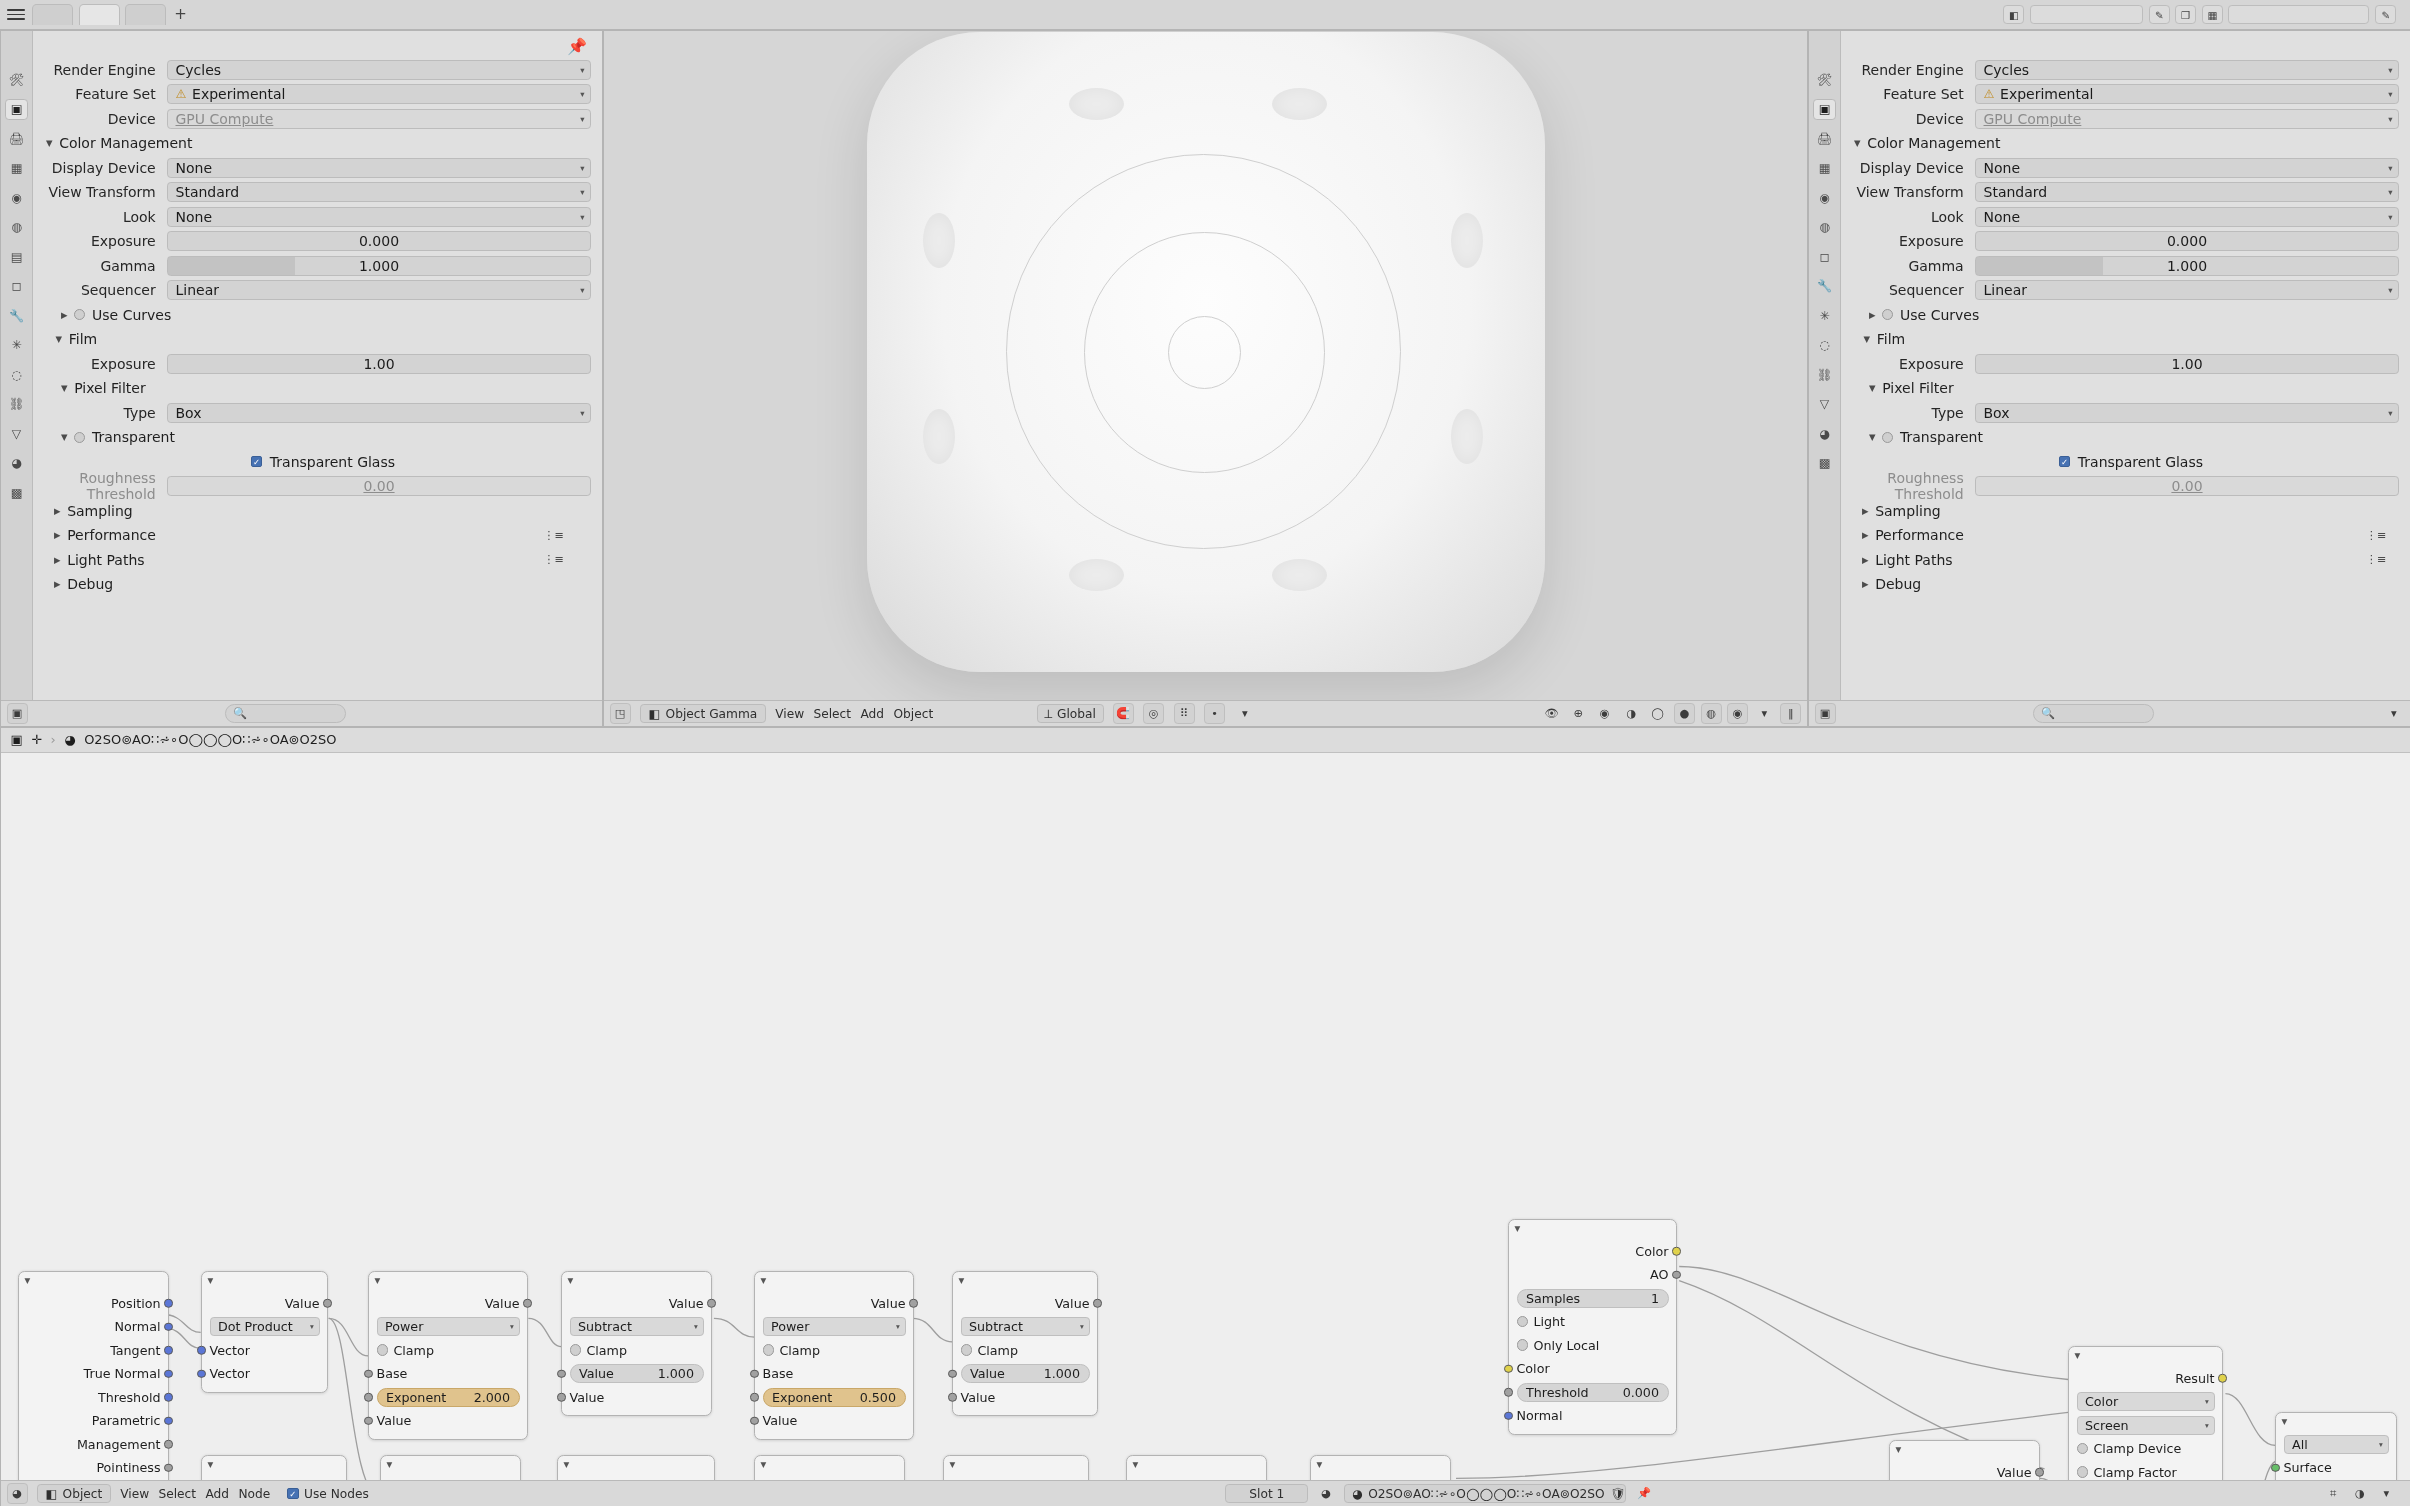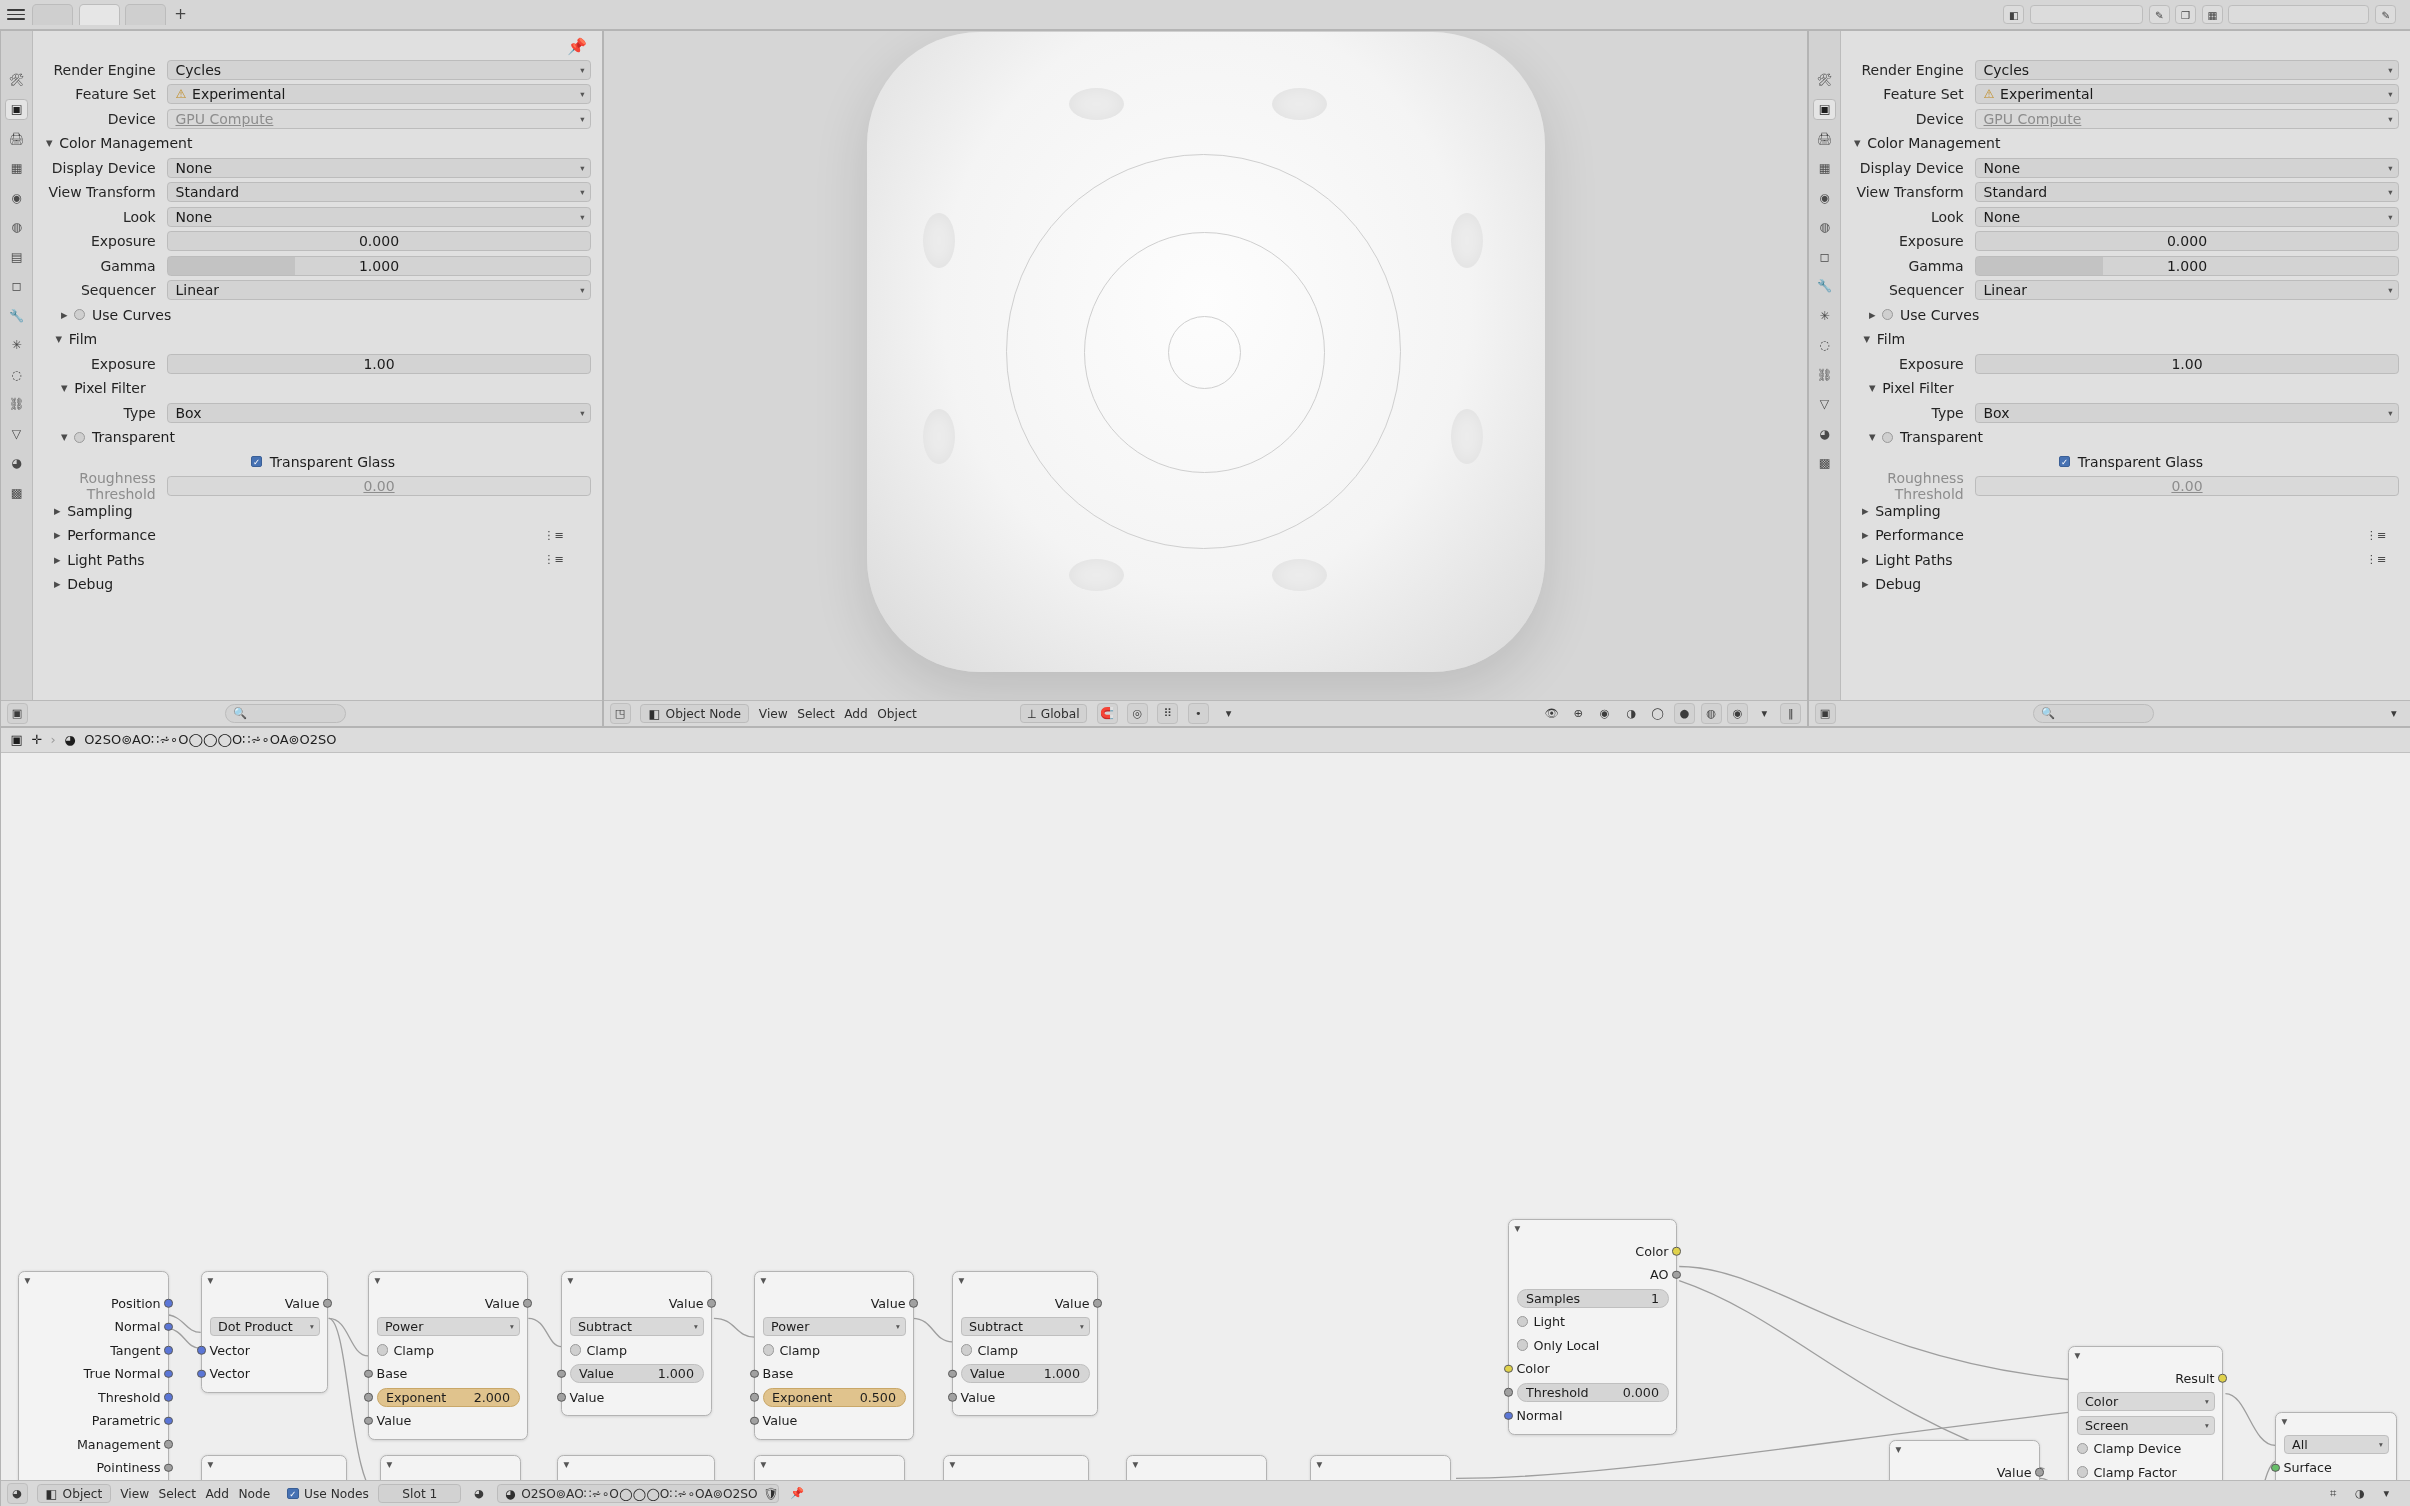--- a/index.html
+++ b/index.html
@@ -343,21 +343,21 @@
         <div class="vp-blob" style="left:56px; top:181px; width:32px; height:55px;"></div>
         <div class="vp-blob" style="left:56px; top:377px; width:32px; height:55px;"></div>
         <div class="vp-blob" style="left:584px; top:181px; width:32px; height:55px;"></div>
         <div class="vp-blob" style="left:584px; top:377px; width:32px; height:55px;"></div>
       </div>
     </div>
     <div class="efooter">
       <div class="icobtn boxed">◳</div>
       <div class="mode-pill">
         <span>◧</span>
-        <span>Object Node</span>
+        <span>Object Gamma</span>
       </div>
       <span>View</span>
       <span>Select</span>
       <span>Add</span>
       <span>Object</span>
       <div style="margin-left:94px" class="hdr-pill">
         <span>⟂</span>
         <span>Global</span>
       </div>
       <div class="icobtn boxed">🧲</div>
@@ -998,21 +998,21 @@
         <span>Object</span>
       </div>
       <span>View</span>
       <span>Select</span>
       <span>Add</span>
       <span>Node</span>
       <span style="display:flex; align-items:center; gap:5.6px; margin-left:7.5px">
         <span class="chk on">✓</span>
         <span>Use Nodes</span>
       </span>
-      <div style="display:flex; align-items:center; gap:7.5px;">
+      <div style="margin-left:847px; display:flex; align-items:center; gap:7.5px;">
         <div class="slotpill">
             <span>Slot 1</span>
           </div>
         <div class="icobtn">◕</div>
         <div class="matpill">
           <span>◕</span>
           <span>O2SO⊚AO∷⩫∘O◯◯◯O∷⩫∘OA⊚O2SO</span>
           <span>🛡</span>
 
         </div>

